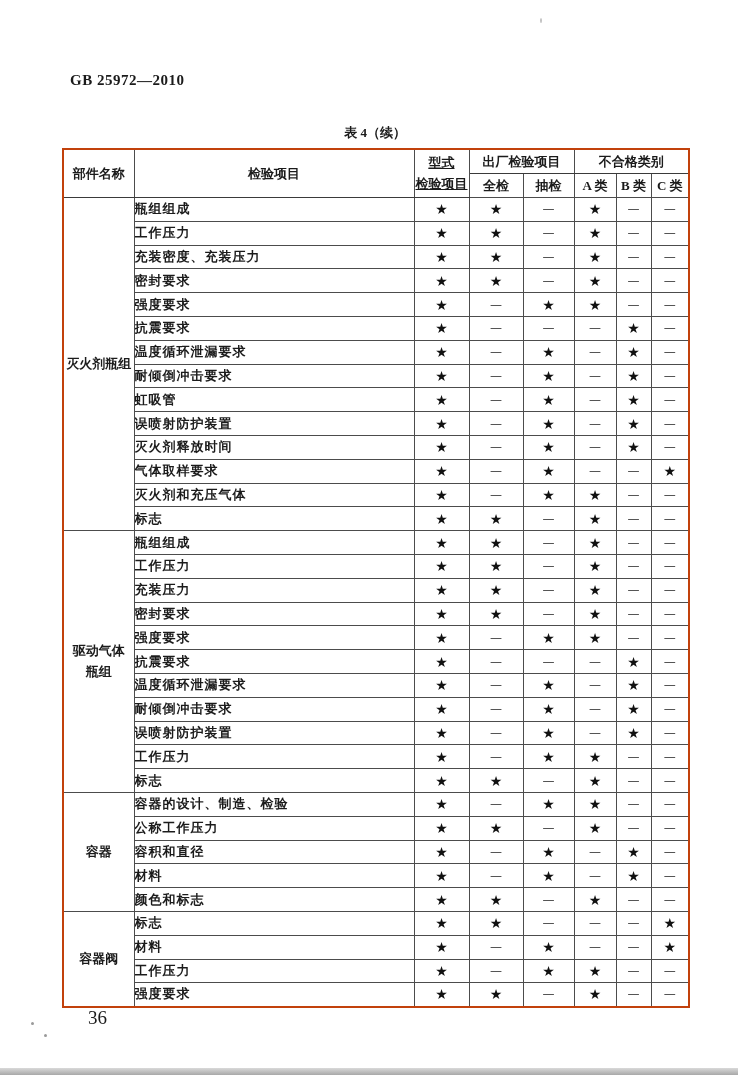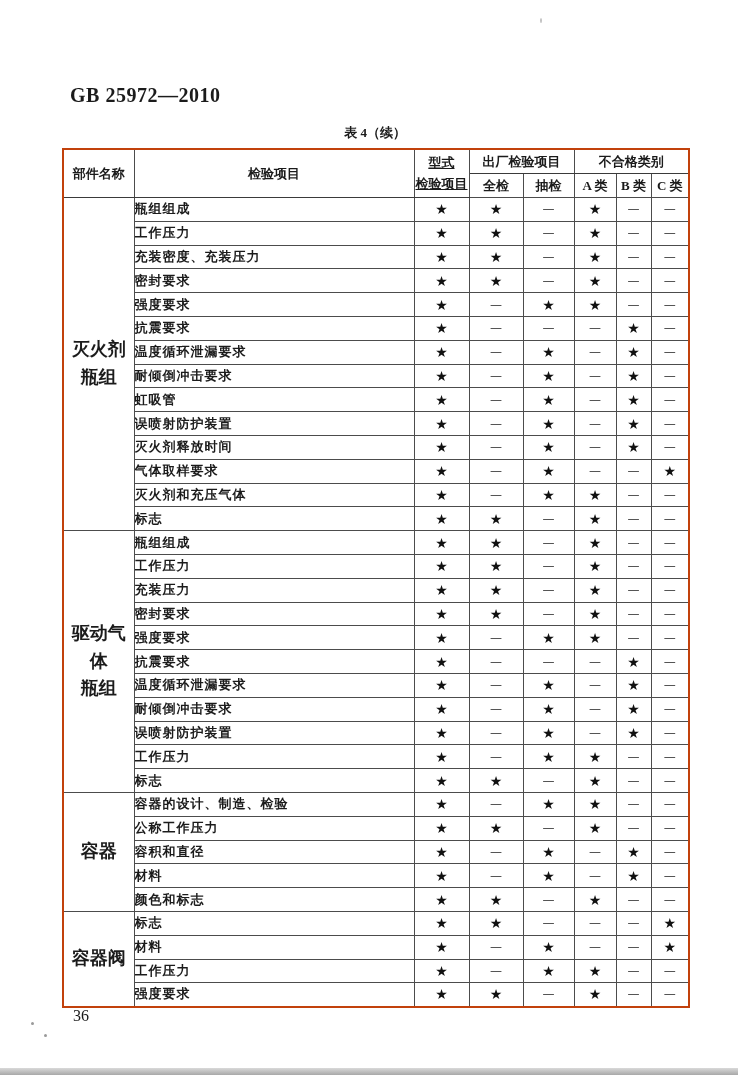--- a/index.html
+++ b/index.html
@@ -5,22 +5,22 @@
   html, body { margin: 0; padding: 0; }
   body {
     width: 738px; height: 1075px;
     background: #ffffff;
     position: relative;
     font-family: "Liberation Serif", "DejaVu Serif", serif;
     color: #1b1b1b;
     overflow: hidden;
   }
   .std-number {
-    position: absolute; left: 70px; top: 84px;
-    font-size: 20px; font-weight: bold; letter-spacing: 0.5px;
+    position: absolute; left: 70px; top: 72px;
+    font-size: 15px; font-weight: bold; letter-spacing: 0.5px;
   }
   .table-title {
     position: absolute; left: 62px; top: 124px; width: 626px;
     text-align: center; font-size: 13px; font-weight: bold;
   }
   table.spec {
     position: absolute; left: 62px; top: 148px; width: 626px;
     border-collapse: collapse; table-layout: fixed;
     border: 2px solid #c2410c;
   }
@@ -30,36 +30,36 @@
     overflow: hidden;
   }
   thead th {
     font-size: 13px; font-weight: bold; text-align: center;
     height: 23px; line-height: 23px;
   }
   thead tr.hrow1 th { border-bottom-color: #3a3a3a; }
   th.type-col { line-height: 1.55; height: 47px; text-decoration: underline; }
   tbody tr { height: 23.8px; }
   td.group-cell {
-    text-align: center; font-size: 18px; font-weight: bold;
+    text-align: center; font-size: 13px; font-weight: bold;
     line-height: 1.55; vertical-align: middle;
   }
   td.item-cell {
     text-align: left; font-size: 13px; font-weight: bold;
     padding-left: 10px; letter-spacing: 1px; vertical-align: middle; margin-left: 21px;
   }
   td.mark-cell {
     text-align: center; vertical-align: middle;
     font-family: "DejaVu Sans", sans-serif;
   }
   td.mark-cell.star { font-size: 14px; color: #111; }
   td.mark-cell.dash { font-size: 12px; color: #3d3d3d; }
   .page-number {
-    position: absolute; left: 73px; top: 1007px;
-    font-size: 16px;
+    position: absolute; left: 88px; top: 1007px;
+    font-size: 19px;
   }
   .speck { position: absolute; background: #9a9a9a; border-radius: 50%; }
   .speck.s1 { left: 31px; top: 1022px; width: 3px; height: 3px; }
   .speck.s2 { left: 44px; top: 1034px; width: 3px; height: 3px; }
   .speck.s3 { left: 540px; top: 18px; width: 2px; height: 5px; background: #c2c2c2; }
   .bottom-bar {
     position: absolute; left: 0; bottom: 0; width: 738px; height: 7px;
     background: linear-gradient(#d9d9d9, #a8a8a8);
   }
 </style>

